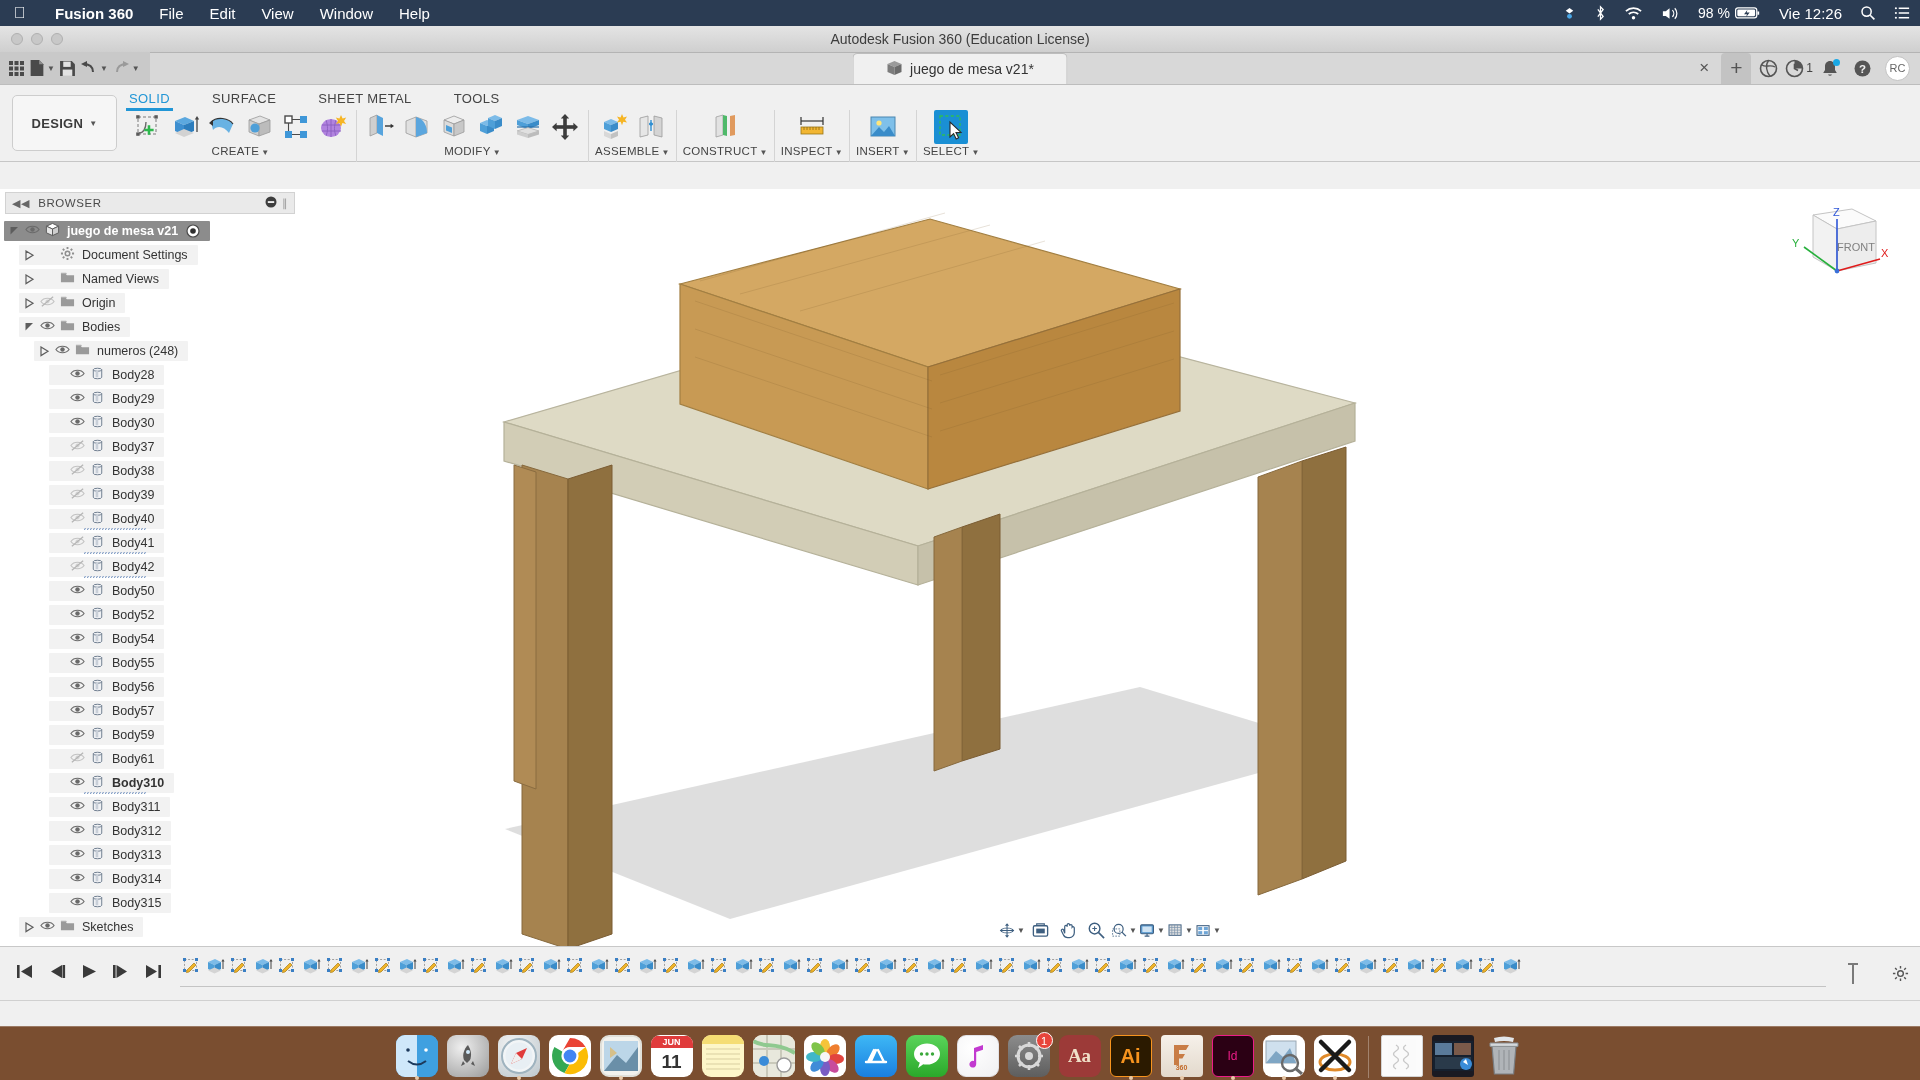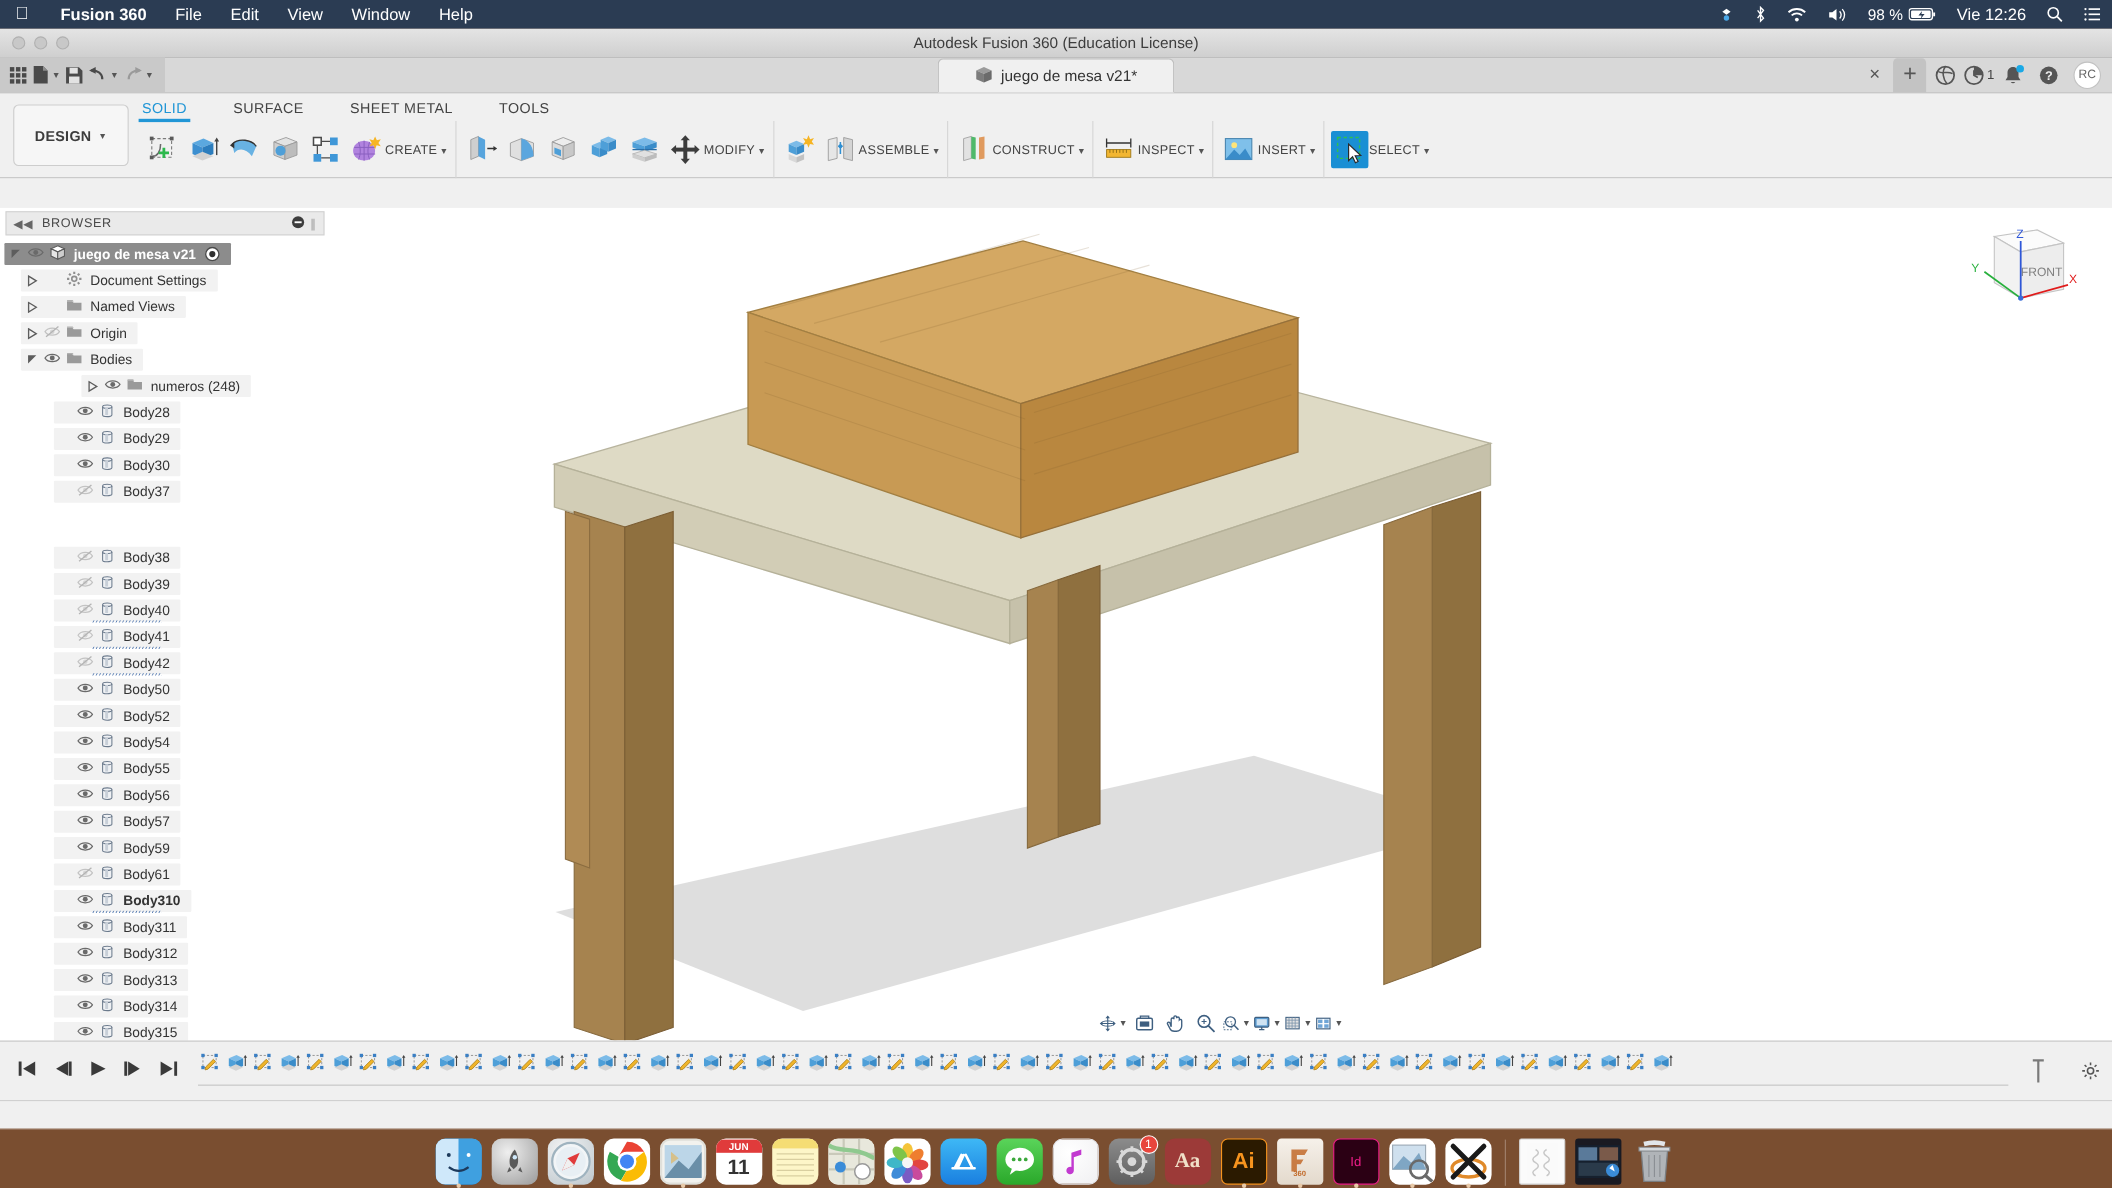--- a/index.html
+++ b/index.html
@@ -84,21 +84,21 @@
   }
   .ribbon-right { flex: 1; position: relative; }
   .rtabs { position: absolute; top: 4px; left: 12px; display: flex; gap: 0; }
   .rtab { font-size: 13px; color: #444; padding: 2px 0 4px; margin-right: 42px;
           letter-spacing: .4px; position: relative; white-space: nowrap; }
   .rtab.active { color: #2196d6; }
   .rtab.active::after { content: ""; position: absolute; left: -3px; right: -3px;
                         bottom: -1px; height: 3px; background: #2196d6; }
   .panels { position: absolute; top: 25px; left: 8px; right: 0; bottom: 0;
             display: flex; align-items: flex-start; }
-  .panel { display: flex; flex-direction: row; align-items: center;
+  .panel { display: flex; flex-direction: column; align-items: center;
            padding: 0 6px; height: 52px; position: relative; }
   .panel + .panel { border-left: 1px solid #d4d4d4; }
   .picons { display: flex; align-items: center; gap: 3px; height: 34px; }
   .pic { width: 34px; height: 34px; display: flex; align-items: center;
          justify-content: center; }
   .pic.sel { background: #1a8fd4; border-radius: 2px; }
   .plabel { font-size: 11.5px; color: #444; margin-top: 1px;
             letter-spacing: .3px; white-space: nowrap; }
 
   
@@ -699,21 +699,21 @@
               </span>
               <span class="ic">
                 <span><svg width="15" height="15" viewBox="0 0 16 16">
                     <path d="M1 4 h5 l1.4 1.6 H15 V13 H1 Z" fill="#9a9a9a"></path>
                     <path d="M1 3 h5.5 l1 1.3 H1 Z" fill="#b0b0b0"></path>
                   </svg></span>
               </span>
               <span class="lbl">Bodies</span>
             </div>
           </div>
-          <div class="node" style="padding-left: 34px; margin-left: 40px;">
+          <div class="node" style="padding-left: 34px;">
             <div class="row">
               <span class="tw">
                 <svg width="11" height="11" viewBox="0 0 11 11">
                   <path d="M2 1 L9 5.3 L2 9.6 Z" fill="none" stroke="#5d5d5d" stroke-width="1.2"></path>
                 </svg>
               </span>
               <span class="eye">
                 <span><svg width="15" height="15" viewBox="0 0 16 16">
                     <path d="M1 8 C4 3.4 12 3.4 15 8 C12 12.6 4 12.6 1 8 Z" fill="none" stroke="#6a6a6a" stroke-width="1.2"></path>
                     <circle cx="8" cy="8" r="2.4" fill="#6a6a6a"></circle>
@@ -798,21 +798,21 @@
               <span class="ic">
                 <span><svg width="15" height="15" viewBox="0 0 16 16">
                     <path d="M3.5 4 a4.5 1.6 0 0 1 9 0 v8 a4.5 1.6 0 0 1 -9 0 Z" fill="#eff1f4" stroke="#6b7a8c" stroke-width="1"></path>
                     <path d="M3.5 4 a4.5 1.6 0 0 0 9 0" fill="none" stroke="#6b7a8c" stroke-width="1"></path>
                     <path d="M6 5 h2.8 v7 H6 z" fill="#c8cfd8"></path>
                   </svg></span>
               </span>
               <span class="lbl">Body37</span>
             </div>
           </div>
-          <div class="node" style="padding-left: 49px; margin-top: 36px;">
+          <div class="node" style="padding-left: 49px;">
             <div class="row">
               <span class="tw"></span>
               <span class="eye">
                 <span><svg width="15" height="15" viewBox="0 0 16 16">
                     <path d="M1 8 C4 3.4 12 3.4 15 8 C12 12.6 4 12.6 1 8 Z" fill="none" stroke="#c3c3c3" stroke-width="1.2"></path>
                     <circle cx="8" cy="8" r="2.2" fill="#d5d5d5"></circle>
                     <path d="M2 13 L14 3" stroke="#b4b4b4" stroke-width="1.3"></path>
                   </svg></span>
               </span>
               <span class="ic">

